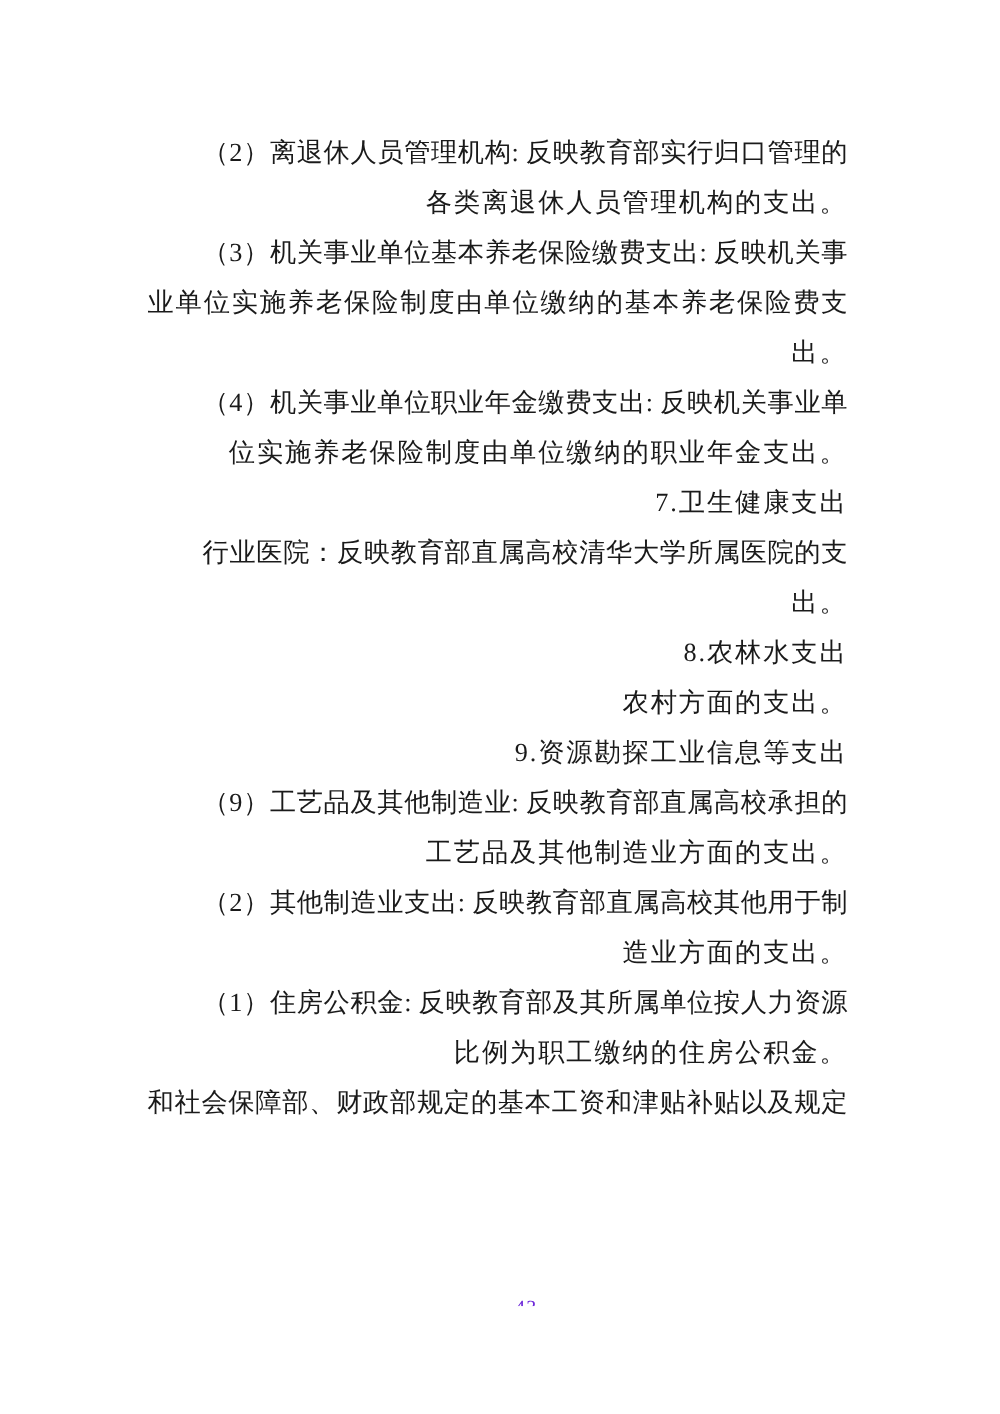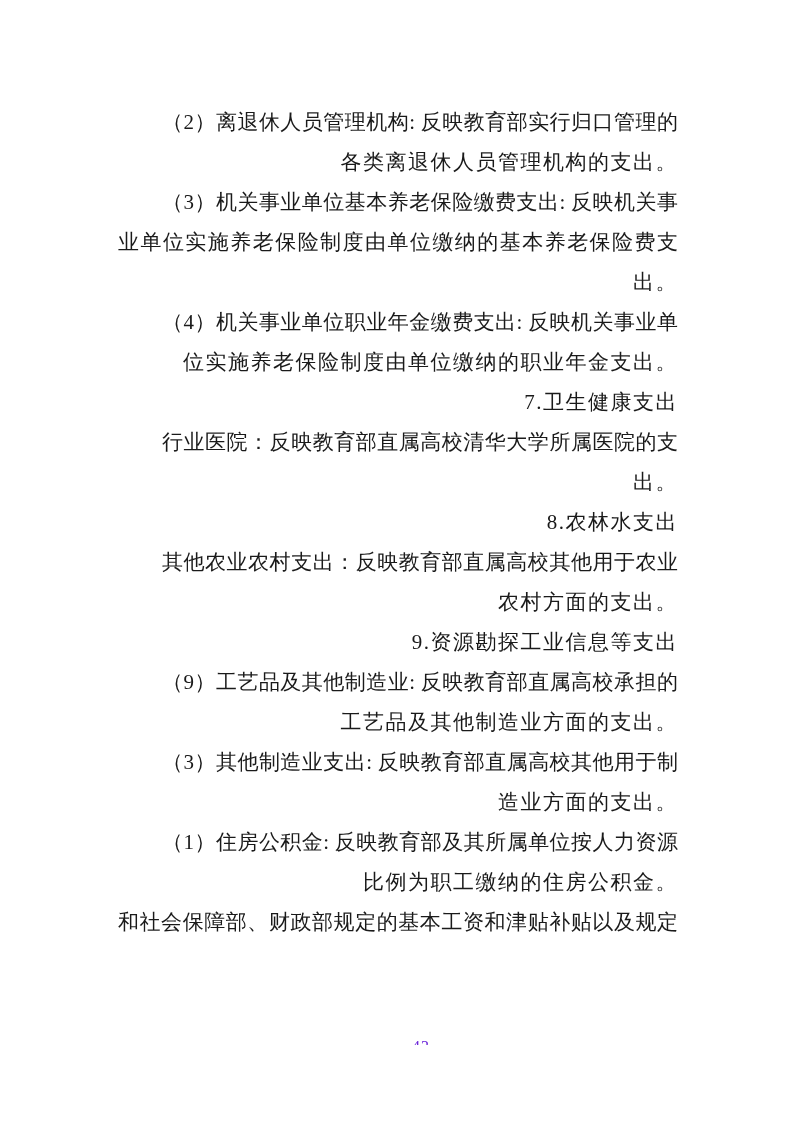--- a/index.html
+++ b/index.html
@@ -61,25 +61,24 @@
     <div class="line">各类离退休人员管理机构的支出。</div>
     <div class="line ind fill">（3）机关事业单位基本养老保险缴费支出: 反映机关事</div>
     <div class="line fill">业单位实施养老保险制度由单位缴纳的基本养老保险费支</div>
     <div class="line">出。</div>
     <div class="line ind fill">（4）机关事业单位职业年金缴费支出: 反映机关事业单</div>
     <div class="line">位实施养老保险制度由单位缴纳的职业年金支出。</div>
     <div class="line ind">7.卫生健康支出</div>
     <div class="line ind fill">行业医院：反映教育部直属高校清华大学所属医院的支</div>
     <div class="line">出。</div>
     <div class="line ind">8.农林水支出</div>
-    <div class="line ind fill">其他农业农村支出：反映教育部直属高校其他用于农业</div>
     <div class="line">农村方面的支出。</div>
     <div class="line ind">9.资源勘探工业信息等支出</div>
     <div class="line ind fill">（9）工艺品及其他制造业: 反映教育部直属高校承担的</div>
     <div class="line">工艺品及其他制造业方面的支出。</div>
-    <div class="line ind fill">（3）其他制造业支出: 反映教育部直属高校其他用于制</div>
+    <div class="line ind fill">（2）其他制造业支出: 反映教育部直属高校其他用于制</div>
     <div class="line">造业方面的支出。</div>
     <div class="line ind fill">（1）住房公积金: 反映教育部及其所属单位按人力资源</div>
     <div class="line">比例为职工缴纳的住房公积金。</div>
     <div class="line fill">和社会保障部、财政部规定的基本工资和津贴补贴以及规定</div>
   </div>
   <div class="page-number">43</div>
 </div>
 
 </body></html>

